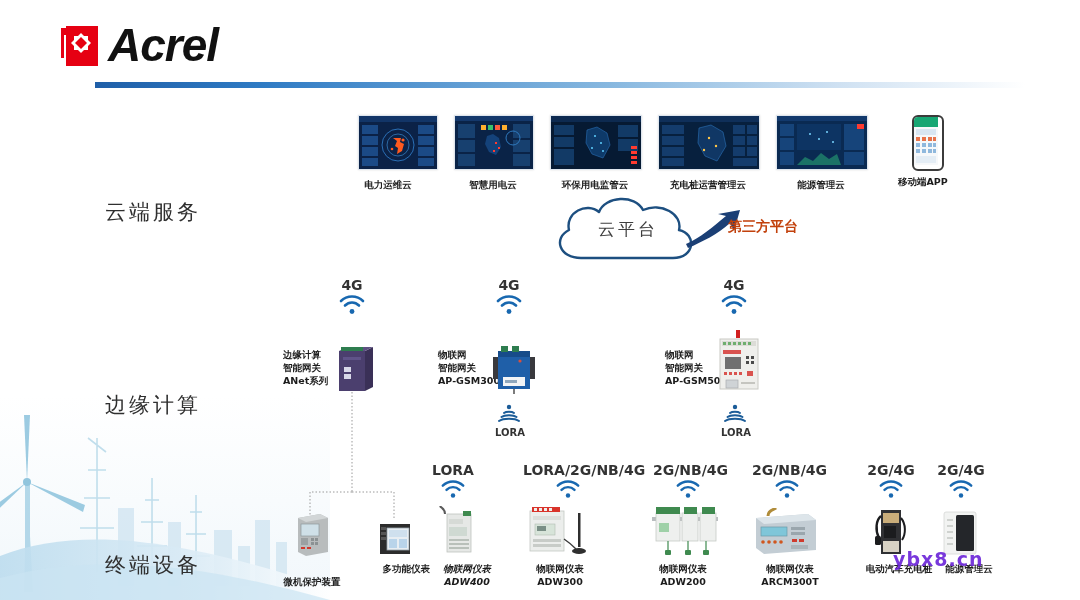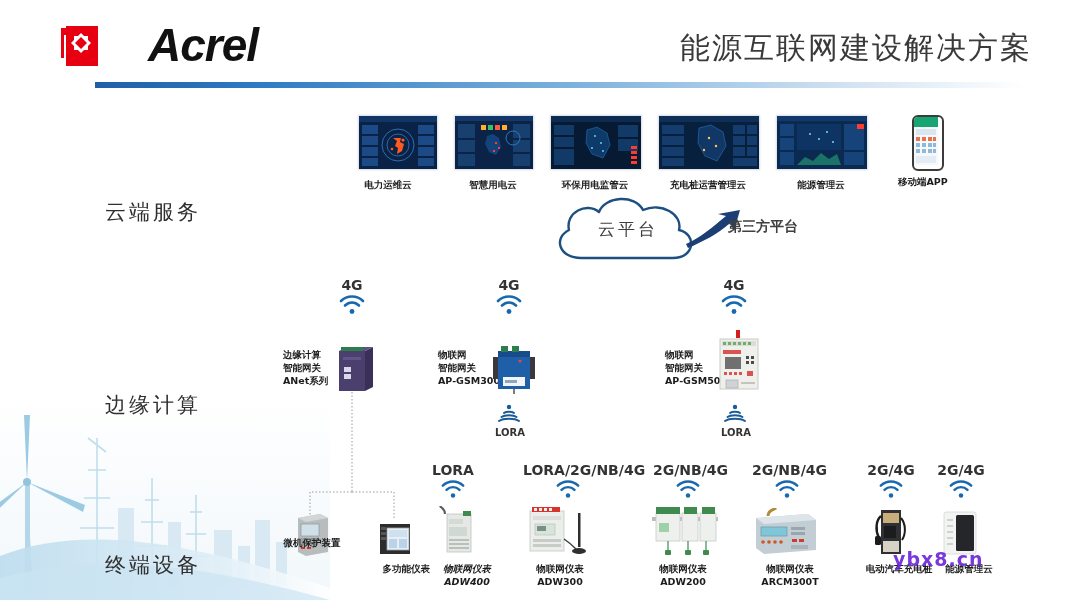--- a/index.html
+++ b/index.html
@@ -6,21 +6,21 @@
   body{
     width:1080px;height:600px;position:relative;overflow:hidden;
     background:#ffffff;
     font-family:"Liberation Sans","DejaVu Sans",sans-serif;
     color:#2b2b2b;
   }
   
   #bg-decor{position:absolute;left:0;top:0;width:1080px;height:600px;z-index:0;pointer-events:none;}
   
   #header{position:absolute;left:0;top:0;width:1080px;height:95px;z-index:5;}
-  #logo-block{position:absolute;left:58px;top:24px;display:flex;align-items:center;gap:40px;}
+  #logo-block{position:absolute;left:58px;top:24px;display:flex;align-items:center;}
   #logo-mark{width:42px;height:42px;position:relative;margin-right:8px;}
   #logo-text{font-size:46px;font-weight:bold;font-style:italic;letter-spacing:-1px;color:#111;line-height:42px;
              font-family:"Liberation Sans","DejaVu Sans",sans-serif;}
   #header-title{position:absolute;right:48px;top:28px;font-size:30px;letter-spacing:2px;color:#3a3a3a;
                 font-family:"DejaVu Serif","Liberation Serif",serif;}
   #header-rule{position:absolute;left:95px;top:82px;width:930px;height:6px;
                background:linear-gradient(to right,#1f5fa8 0%,#2f7bc4 18%,#86b7df 55%,#cfe1f2 80%,#ffffff 100%);}
   
   .tier-label{position:absolute;font-size:21px;letter-spacing:3px;color:#2f2f2f;z-index:4;
               font-family:Liberation Mono, monospace;margin-top:31px;}
@@ -30,21 +30,21 @@
   .dash-thumb{border:1px solid #dfe6ee;box-shadow:0 0 2px rgba(0,0,0,.12);}
   .dash-caption{font-size:9.5px;color:#1c1c1c;margin-top:5px;font-weight:bold;
                 font-family:"DejaVu Sans","Liberation Sans",sans-serif;}
   
   #phone-item{position:absolute;left:898px;top:115px;width:60px;text-align:left;z-index:3;}
   #phone-body{width:28px;height:52px;margin:0 auto;border:2px solid #3b3b3b;border-radius:6px;background:#fff;overflow:hidden;position:relative;}
   
   #cloud-platform{position:absolute;left:548px;top:198px;width:160px;height:62px;z-index:3;}
   #cloud-word{position:absolute;left:0;top:0;width:160px;height:62px;display:flex;align-items:center;justify-content:center;
               font-size:17px;letter-spacing:3px;color:#3e3e3e;font-family:"DejaVu Serif","Liberation Serif",serif;}
-  #third-party{position:absolute;left:728px;top:218px;font-size:14px;font-weight:bold;color:#404040;z-index:3;
+  #third-party{position:absolute;left:728px;top:218px;font-size:14px;font-weight:bold;color:#c2410c;z-index:3;
                font-family:"DejaVu Sans","Liberation Sans",sans-serif;}
   #arrow-svg{position:absolute;left:684px;top:208px;z-index:3;}
   
   .net-label{position:absolute;font-size:14px;color:#333;text-align:center;font-weight:bold;
              font-family:"DejaVu Sans","Liberation Sans",sans-serif;z-index:3;}
   .wifi-ico{position:absolute;z-index:3;}
   .lora-ico{position:absolute;z-index:3;}
   .lora-txt{position:absolute;font-size:10px;color:#333;text-align:center;font-weight:bold;z-index:3;
             font-family:"DejaVu Sans","Liberation Sans",sans-serif;}
   .gw-text{position:absolute;font-size:9.5px;line-height:13px;color:#1c1c1c;font-weight:bold;z-index:3;
@@ -106,21 +106,20 @@
       <svg viewBox="0 0 42 42" width="42" height="42">
         <polygon points="3,4 13,4 13,11 6,11 6,34 3,34" fill="#e60012"></polygon>
         <polygon points="8,0 40,0 40,40 8,40" fill="#e60012" transform="translate(0,2)"></polygon>
         <polygon points="16,12 30,12 30,26 16,26" fill="#ffffff" transform="rotate(0 23 19)"></polygon>
         <polygon points="23,9 33,19 23,29 13,19" fill="#ffffff"></polygon>
         <polygon points="23,13 29,19 23,25 17,19" fill="#e60012"></polygon>
       </svg>
     </div>
     <div id="logo-text">Acrel</div>
   </div>
-  <div id="header-title">能源互联网建设解决方案</div>
   <div id="header-rule"></div>
 </div>
 
 <div class="tier-label" style="left:105px;top:167px;">云端服务</div>
 <div class="tier-label" style="left:105px;top:360px;">边缘计算</div>
 <div class="tier-label" style="left:105px;top:520px;">终端设备</div>
 
 <div id="cloud-row">
 
   <div class="dash-item" style="left:0px;width:60px;">
@@ -435,21 +434,21 @@
       <rect x="17" y="26" width="3" height="3"></rect>
       <rect x="21" y="26" width="3" height="3"></rect>
     <rect x="17" y="30" width="3" height="3"></rect>
       <rect x="21" y="30" width="3" height="3"></rect>
     </g>
   <g fill="#d03a2e">
       <rect x="7" y="35" width="4" height="2"></rect>
       <rect x="13" y="35" width="4" height="2"></rect>
     </g>
 </svg>
-<div class="term-caption" style="left:278px;top:537px;width:68px;">微机保护装置</div>
+<div class="term-caption" style="left:278px;top:576px;width:68px;">微机保护装置</div>
 
 <svg class="device" style="left:378px;top:521px;" width="34" height="35" viewBox="0 0 34 35">
   <rect x="2" y="3" width="30" height="30" fill="#2c2c2c"></rect>
   <rect x="9" y="7" width="22" height="22" fill="#e8eef3" stroke="#9aa6ad" stroke-width="0.8"></rect>
   <rect x="11" y="9" width="18" height="7" fill="#cfe0ee"></rect>
   <rect x="11" y="18" width="8" height="9" fill="#b9d4ea"></rect>
   <rect x="21" y="18" width="8" height="9" fill="#b9d4ea"></rect>
   <g fill="#555">
       <rect x="3" y="6" width="5" height="3"></rect>
       <rect x="3" y="11" width="5" height="3"></rect>

